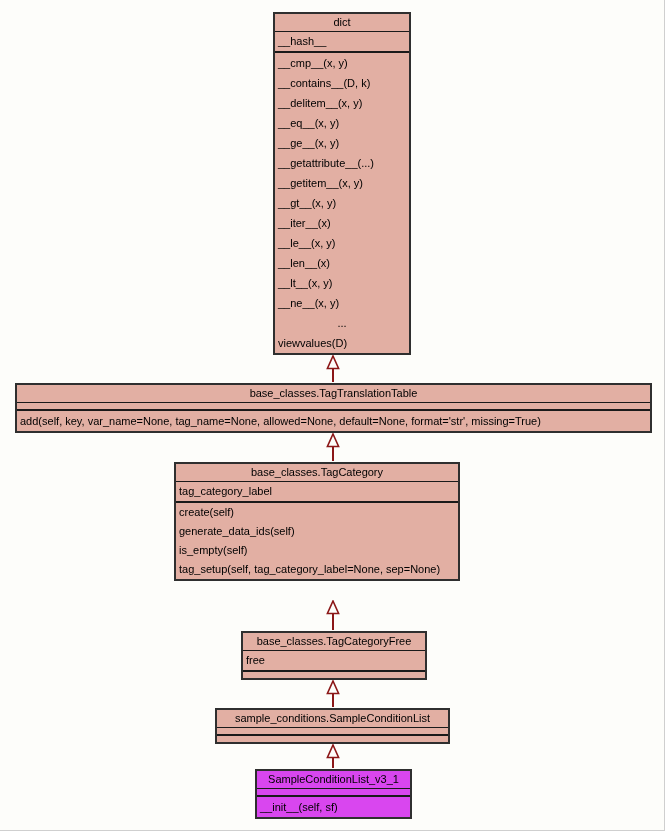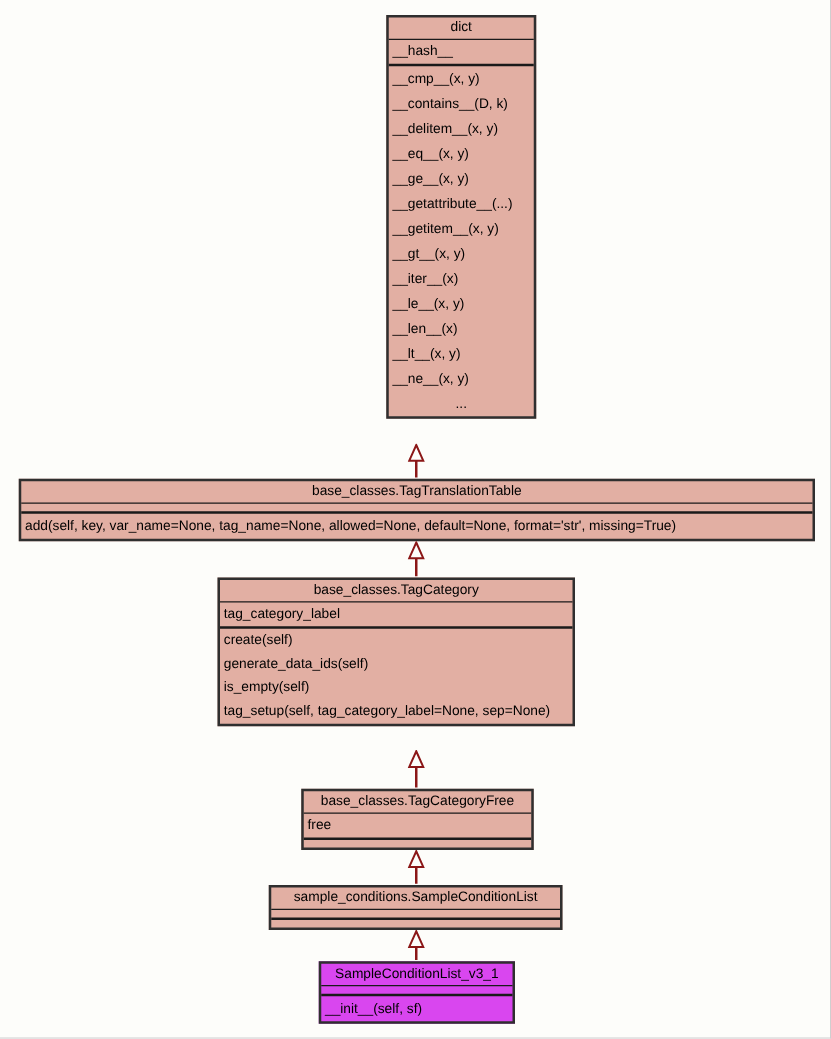--- a/index.html
+++ b/index.html
@@ -31,40 +31,41 @@
   .row.r19{height:19px;line-height:19px;}
   .row.thin{height:6px;padding:0;}
   .row.center{text-align:center;}
   .edge{position:absolute;}
 </style>
 </head>
 <body>
 
 <div id="canvas">
 
-  <div class="node" style="left:273px;top:12px;width:120px;margin-left:36px;">
+  <div class="node" style="left:273px;top:12px;width:138px;">
     <div class="title">dict</div>
     <div class="attrs">
       <div class="row r19">__hash__</div>
     </div>
     <div class="methods">
       <div class="row">__cmp__(x, y)</div>
       <div class="row">__contains__(D, k)</div>
       <div class="row">__delitem__(x, y)</div>
       <div class="row">__eq__(x, y)</div>
       <div class="row">__ge__(x, y)</div>
       <div class="row">__getattribute__(...)</div>
       <div class="row">__getitem__(x, y)</div>
       <div class="row">__gt__(x, y)</div>
       <div class="row">__iter__(x)</div>
       <div class="row">__le__(x, y)</div>
       <div class="row">__len__(x)</div>
       <div class="row">__lt__(x, y)</div>
       <div class="row">__ne__(x, y)</div>
       <div class="row center">...</div>
+      <div class="row">viewvalues(D)</div>
     </div>
   </div>
 
   <svg class="edge" style="left:326px;top:355px;" width="14" height="28" viewBox="0 0 14 28">
     <line x1="7" y1="27" x2="7" y2="13" stroke="#8b1717" stroke-width="2"></line>
     <polygon points="7,1 12.6,13.5 1.4,13.5" fill="#fdfdfa" stroke="#8b1717" stroke-width="1.6"></polygon>
   </svg>
 
   <div class="node" style="left:15px;top:383px;width:637px;">
     <div class="title">base_classes.TagTranslationTable</div>

